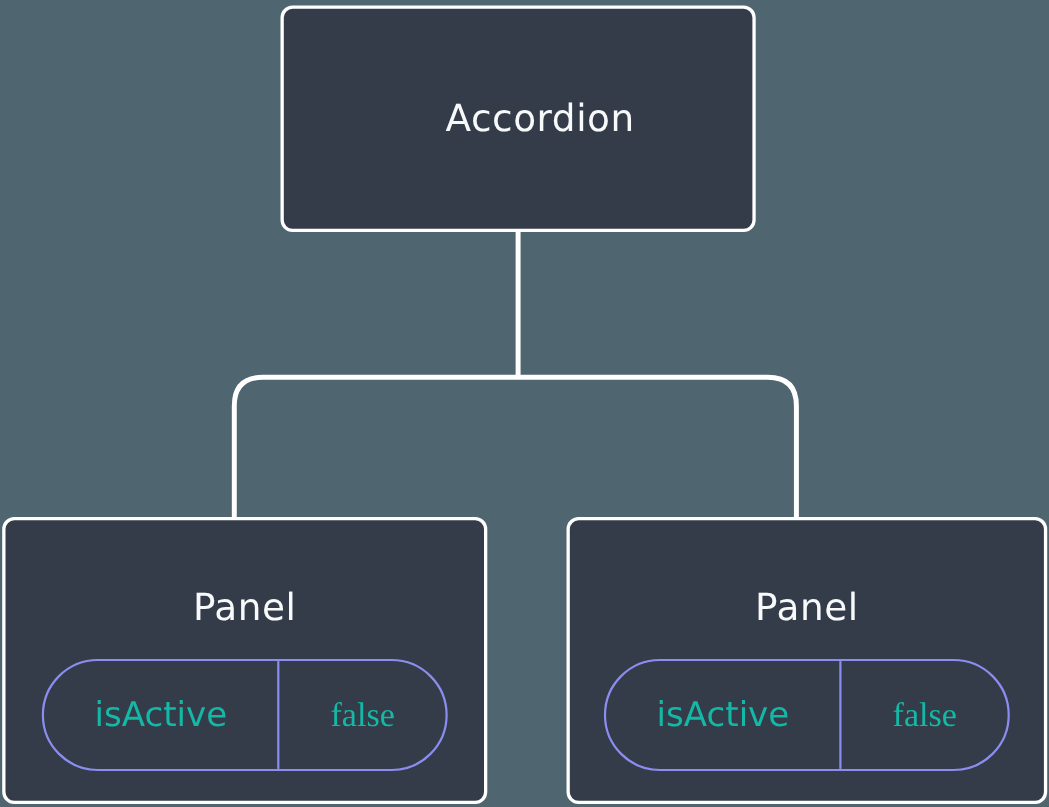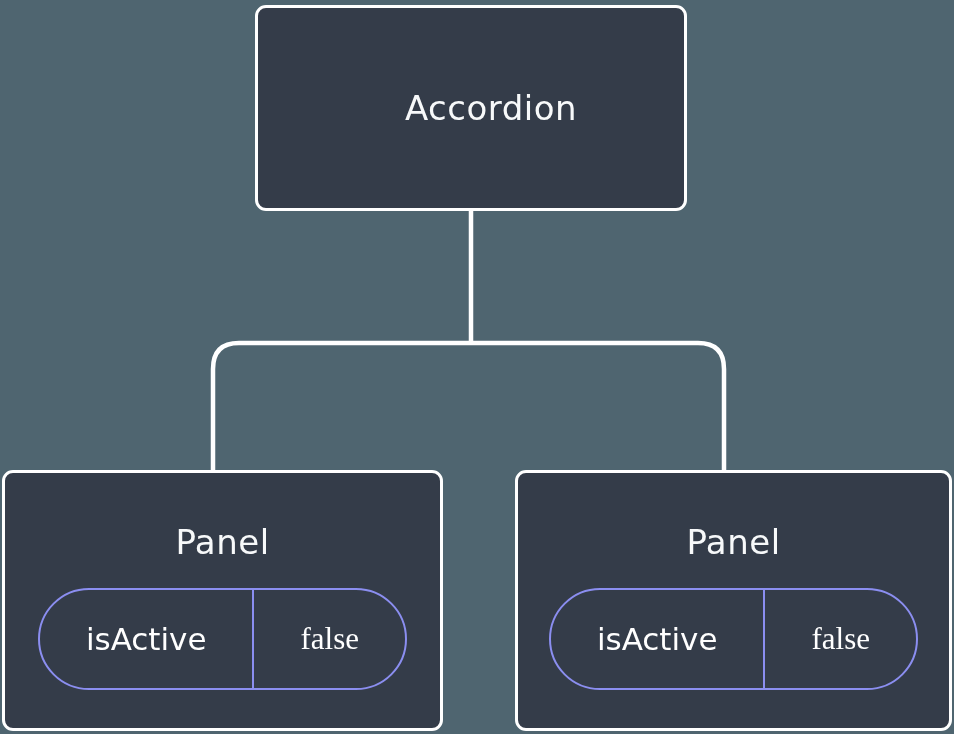--- a/index.html
+++ b/index.html
@@ -47,39 +47,39 @@
     text-align: center;
   }
   .panel-node {
     top: 470px;
     width: 441px;
     height: 261px;
   }
   .panel-left  { left: 2px; }
   .panel-right { left: 515px; width: 437px; }
   .panel-title {
-    margin-top: 44px;
+    margin-top: 55px;
     line-height: 50px;
   }
   .prop-pill {
     box-sizing: border-box;
     width: 369px;
     height: 102px;
     margin: 21px auto 0;
     border: 2px solid #8B8EF0;
     border-radius: 51px;
     display: flex;
     align-items: stretch;
     overflow: hidden;
   }
   .prop-cell {
     display: flex;
     align-items: center;
     justify-content: center;
-    color: #ffffff;
+    color: #14b8a6;
     font-size: 31px;
     font-weight: 400;
   }
   .prop-name-cell {
     flex: 0 0 58.2%;
     border-right: 2px solid #8B8EF0;
   }
   .prop-value-cell {
     flex: 1 1 auto;
     font-family: Liberation Serif, serif;

